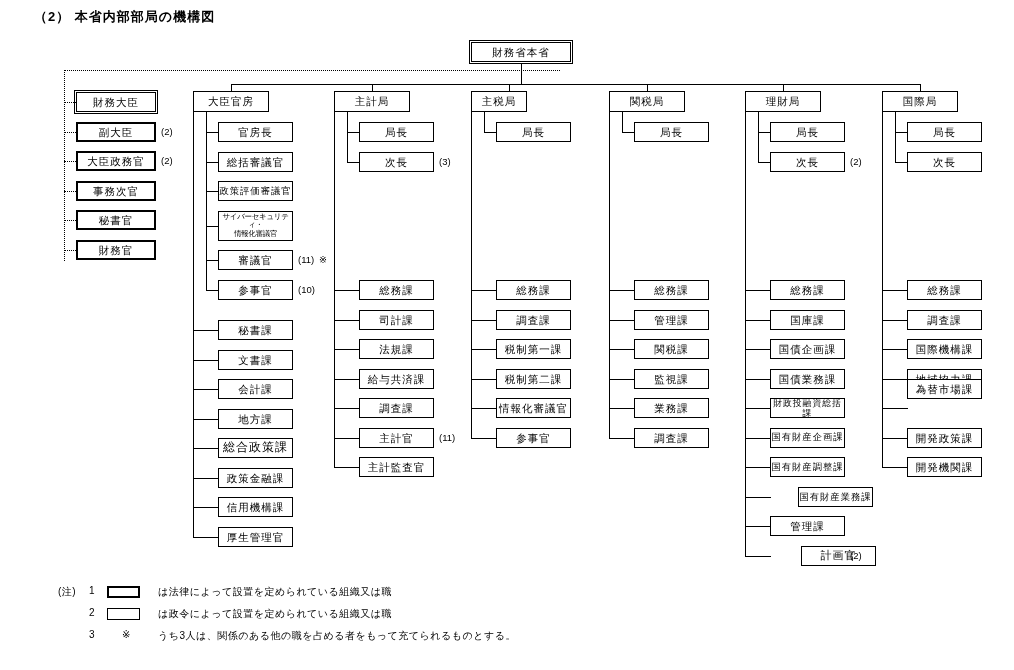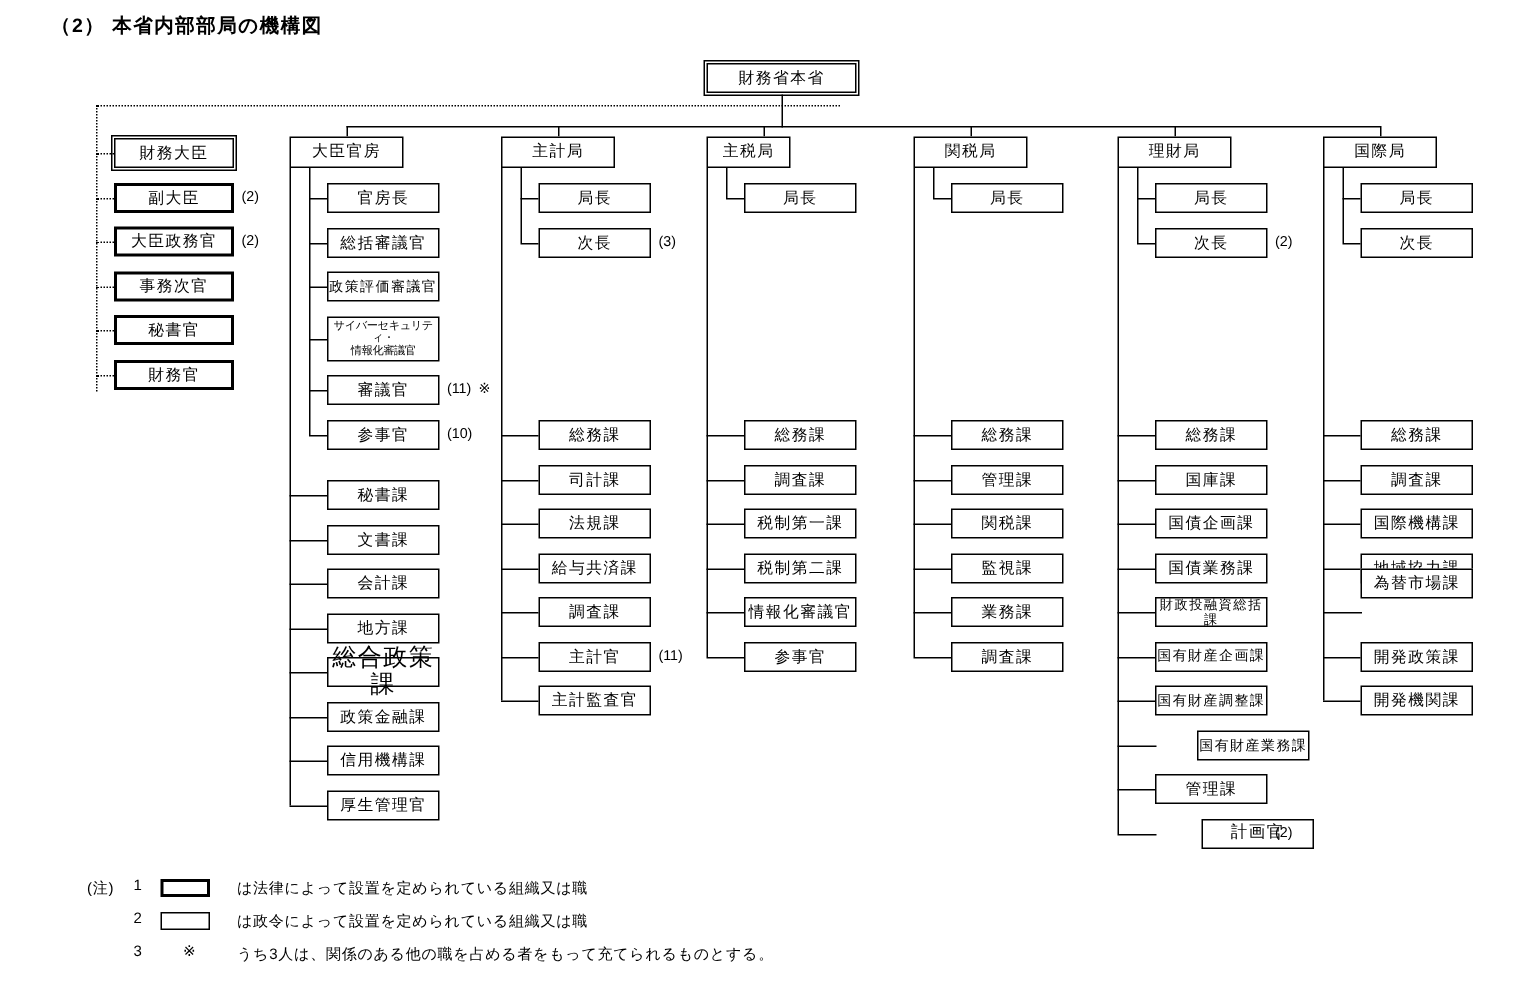--- a/index.html
+++ b/index.html
@@ -71,21 +71,21 @@
       <div class="line-v" style="left: 193px; top: 112px; height: 424.85px;"></div>
       <div class="line-h" style="left: 193px; top: 330px; width: 26px;"></div>
       <div class="box order" style="left: 218px; top: 320px; width: 75px; height: 20px; font-size: 10.5px; letter-spacing: 1px;">秘書課</div>
       <div class="line-h" style="left: 193px; top: 359.55px; width: 26px;"></div>
       <div class="box order" style="left: 218px; top: 349.55px; width: 75px; height: 20px; font-size: 10.5px; letter-spacing: 1px;">文書課</div>
       <div class="line-h" style="left: 193px; top: 389.1px; width: 26px;"></div>
       <div class="box order" style="left: 218px; top: 379.1px; width: 75px; height: 20px; font-size: 10.5px; letter-spacing: 1px;">会計課</div>
       <div class="line-h" style="left: 193px; top: 418.65px; width: 26px;"></div>
       <div class="box order" style="left: 218px; top: 408.65px; width: 75px; height: 20px; font-size: 10.5px; letter-spacing: 1px;">地方課</div>
       <div class="line-h" style="left: 193px; top: 448.2px; width: 26px;"></div>
-      <div class="box order" style="left: 218px; top: 438.2px; width: 75px; height: 20px; font-size: 16px; letter-spacing: 1px;">総合政策課</div>
+      <div class="box order" style="left: 218px; top: 438.2px; width: 75px; height: 20px; font-size: 12px; letter-spacing: 1px;">総合政策課</div>
       <div class="line-h" style="left: 193px; top: 477.75px; width: 26px;"></div>
       <div class="box order" style="left: 218px; top: 467.75px; width: 75px; height: 20px; font-size: 10.5px; letter-spacing: 1px;">政策金融課</div>
       <div class="line-h" style="left: 193px; top: 507.3px; width: 26px;"></div>
       <div class="box order" style="left: 218px; top: 497.3px; width: 75px; height: 20px; font-size: 10.5px; letter-spacing: 1px;">信用機構課</div>
       <div class="line-h" style="left: 193px; top: 536.85px; width: 26px;"></div>
       <div class="box order" style="left: 218px; top: 526.85px; width: 75px; height: 20px; font-size: 10.5px; letter-spacing: 1px;">厚生管理官</div>
       <div class="line-v" style="left: 372px; top: 84px; height: 7px;"></div>
       <div class="box order" style="left: 334px; top: 91px; width: 76px; height: 21px; font-size: 10.5px; letter-spacing: 1px;">主計局</div>
       <div class="line-v" style="left: 347px; top: 112px; height: 49.6px;"></div>
       <div class="line-h" style="left: 347px; top: 132px; width: 13px;"></div>

